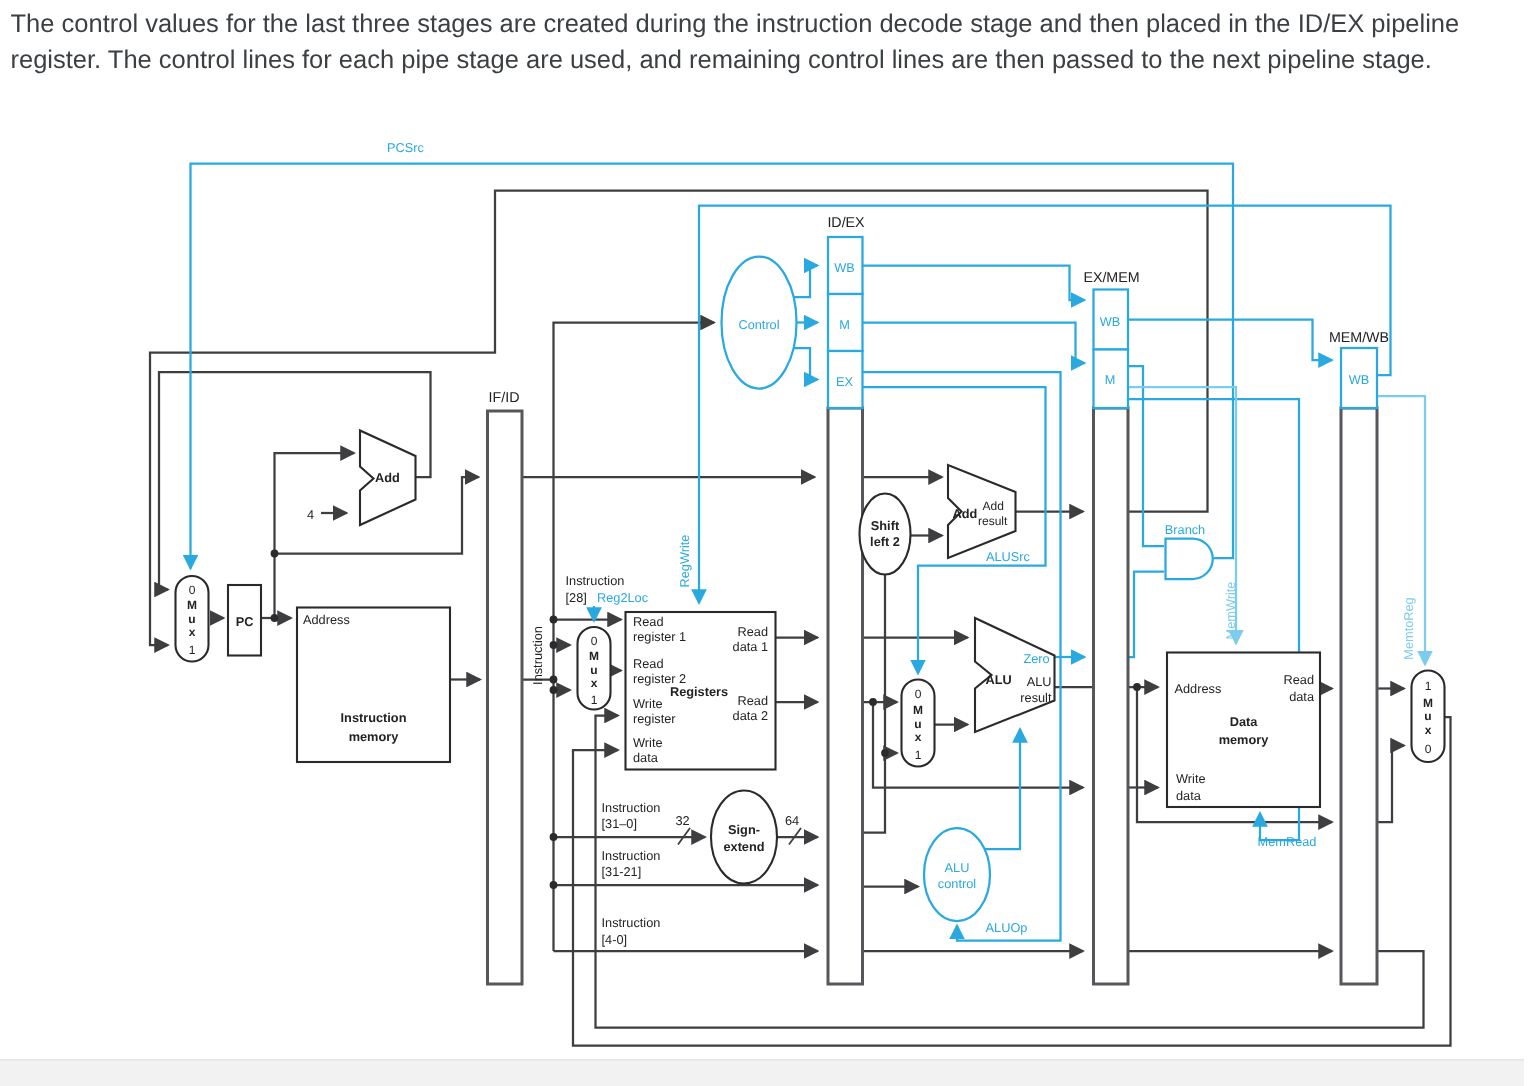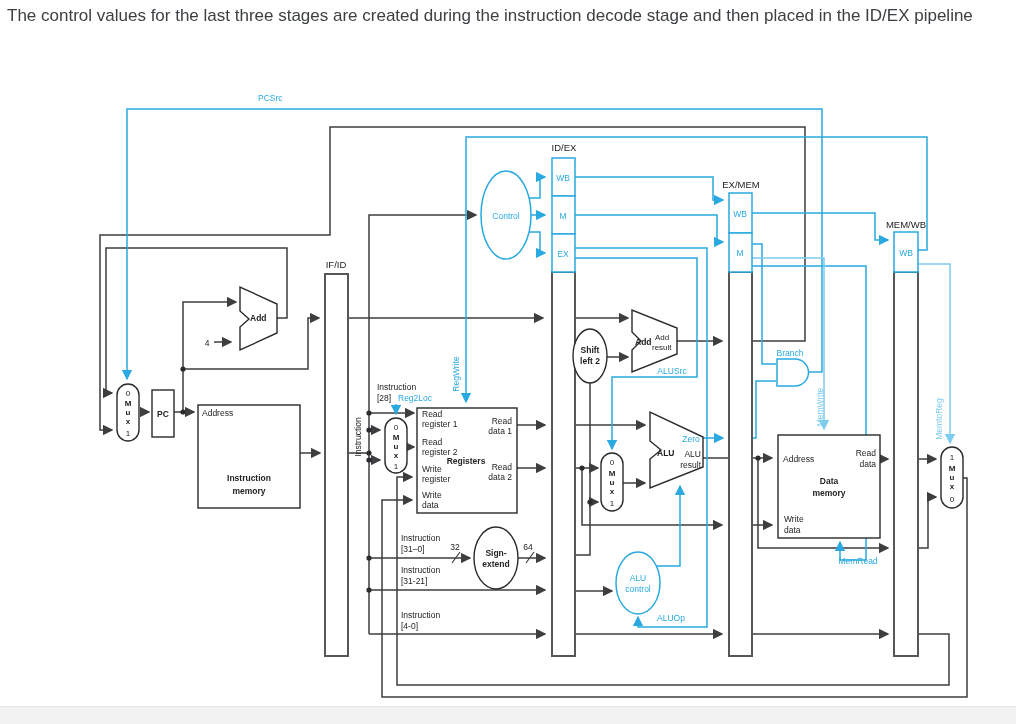--- a/index.html
+++ b/index.html
@@ -24,20 +24,21 @@
   .cbox{fill:#ffffff;stroke:#29a9e0;stroke-width:1.5;}
   #bottomband{position:absolute;left:0;top:706px;width:1024px;height:18px;
               background:#f2f2f3;border-top:1px solid #e4e4e6;}
 </style>
 </head>
 <body>
 
 <div id="page">
   <div id="caption">
     <div>The control values for the last three stages are created during the instruction decode stage and then placed in the ID/EX pipeline</div>
+    <div>register. The control lines for each pipe stage are used, and remaining control lines are then passed to the next pipeline stage.</div>
   </div>
 
   <svg width="1024" height="724" viewBox="0 0 1024 724" style="position:absolute;left:0;top:0;">
     <defs>
       <marker id="ab" viewBox="0 0 8 8" refX="7" refY="4" markerWidth="7" markerHeight="7" orient="auto">
           <path d="M0,0 L8,4 L0,8 Z" fill="#3e3e40"></path>
         </marker>
       <marker id="ac" viewBox="0 0 8 8" refX="7" refY="4" markerWidth="7" markerHeight="7" orient="auto">
           <path d="M0,0 L8,4 L0,8 Z" fill="#29a9e0"></path>
         </marker>

